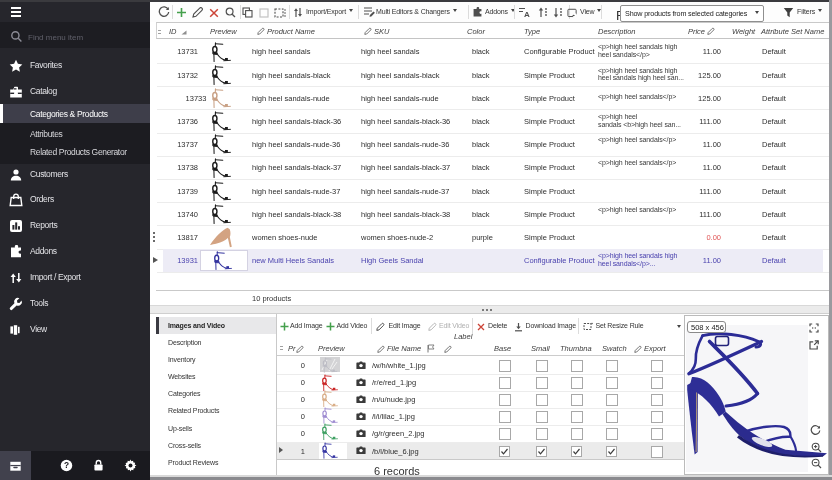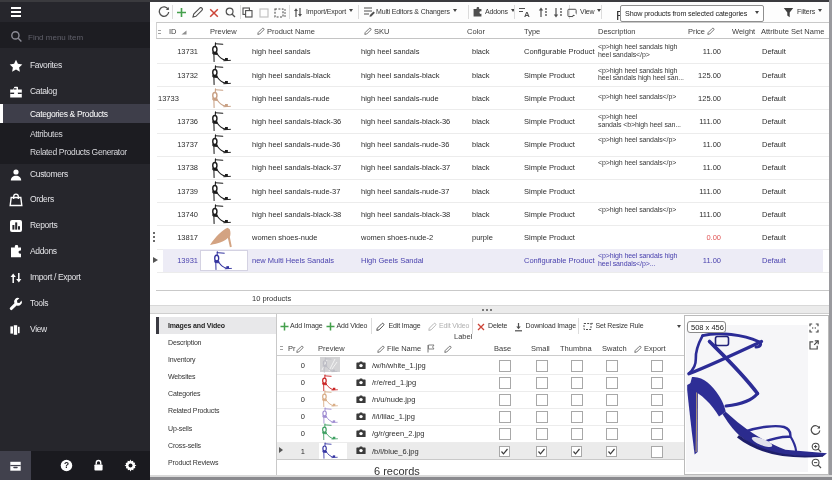--- a/index.html
+++ b/index.html
@@ -5,21 +5,21 @@
 body{width:832px;height:480px;position:relative;overflow:hidden;background:#fff;
  font-family:"Liberation Sans",sans-serif;font-size:7.5px;color:#2e2e2e;}
 .ab{position:absolute;}
 .t{position:absolute;white-space:nowrap;}
 svg{display:block;}
 
 #side{left:0;top:0;width:150px;height:480px;background:#26262c;}
 .sitem{position:absolute;left:30px;color:#e3e3e7;font-size:8.5px;letter-spacing:-0.35px;}
 .sico{position:absolute;left:9px;width:14px;height:14px;color:#fff;}
 
-.hdr{color:#3c3c3c;font-size:7.5px;}
+.hdr{color:#3c3c3c;font-size:7.5px;font-style:italic;}
 .cell{position:absolute;font-size:7.5px;color:#2e2e2e;white-space:nowrap;}
 .sel{color:#4a42ae;}
 .rowline{position:absolute;left:157px;width:672px;height:1px;background:#ececec;}
 .desc{position:absolute;font-size:7px;line-height:7.8px;color:#3a3a3a;letter-spacing:-0.1px;}
 .vsep{position:absolute;top:5px;width:1px;height:14px;background:#dcdcdc;}
 .tbt{position:absolute;top:8px;font-size:7px;letter-spacing:-0.15px;color:#333;white-space:nowrap;}
 .caret{display:inline-block;width:0;height:0;border-left:2.5px solid transparent;border-right:2.5px solid transparent;border-top:3px solid #444;vertical-align:2px;margin-left:3px;}
 .cb{position:absolute;width:10px;height:10px;background:#fff;border:1px solid #a8a8a8;}
 .tab{position:absolute;left:168px;font-size:7px;letter-spacing:-0.15px;color:#333;white-space:nowrap;}
 </style></head>
@@ -295,21 +295,21 @@
     <use href="#sandal"></use>
   </svg>
 <div class="cell" style="left:252px;top:70.6px">high heel sandals-black</div>
 <div class="cell" style="left:361px;top:70.6px">high heel sandals-black</div>
 <div class="cell" style="left:472px;top:70.6px">black</div>
 <div class="cell" style="left:524px;top:70.6px">Simple Product</div>
 <div class="desc" style="left:598px;top:66.5px">&lt;p&gt;high heel sandals high<br>heel sandals high heel san...</div>
 <div class="cell" style="left:681px;top:70.6px;width:40px;text-align:right">125.00</div>
 <div class="cell" style="left:762px;top:70.6px">Default</div>
 
-<div class="cell" style="left:158px;top:93.8px;width:40px;text-align:left">13733</div>
+<div class="cell" style="left:176px;top:93.8px;width:40px;text-align:center">13733</div>
 <svg class="ab" style="left:212px;top:86.9px;color:#c8a084" width="19" height="22" viewBox="0 0 20 22">
     <use href="#sandal"></use>
   </svg>
 <div class="cell" style="left:252px;top:93.8px">high heel sandals-nude</div>
 <div class="cell" style="left:361px;top:93.8px">high heel sandals-nude</div>
 <div class="cell" style="left:472px;top:93.8px">black</div>
 <div class="cell" style="left:524px;top:93.8px">Simple Product</div>
 <div class="desc" style="left:598px;top:92.9px">&lt;p&gt;high heel sandals&lt;/p&gt;</div>
 <div class="cell" style="left:681px;top:93.8px;width:40px;text-align:right">125.00</div>
 <div class="cell" style="left:762px;top:93.8px">Default</div>

